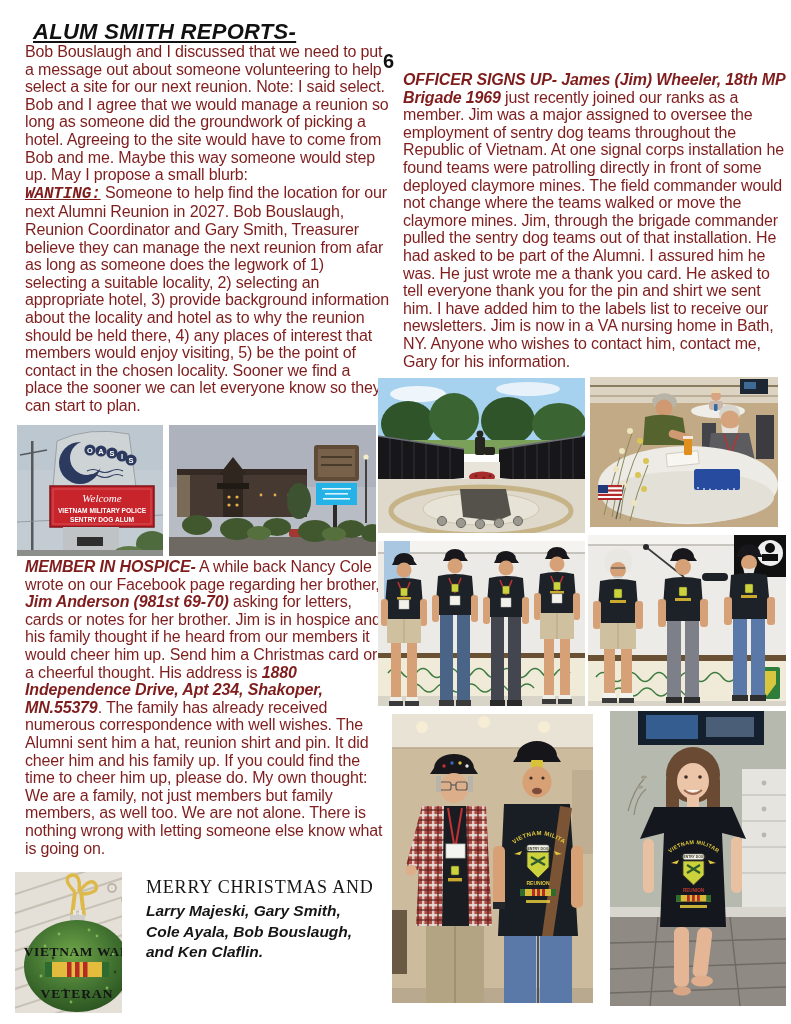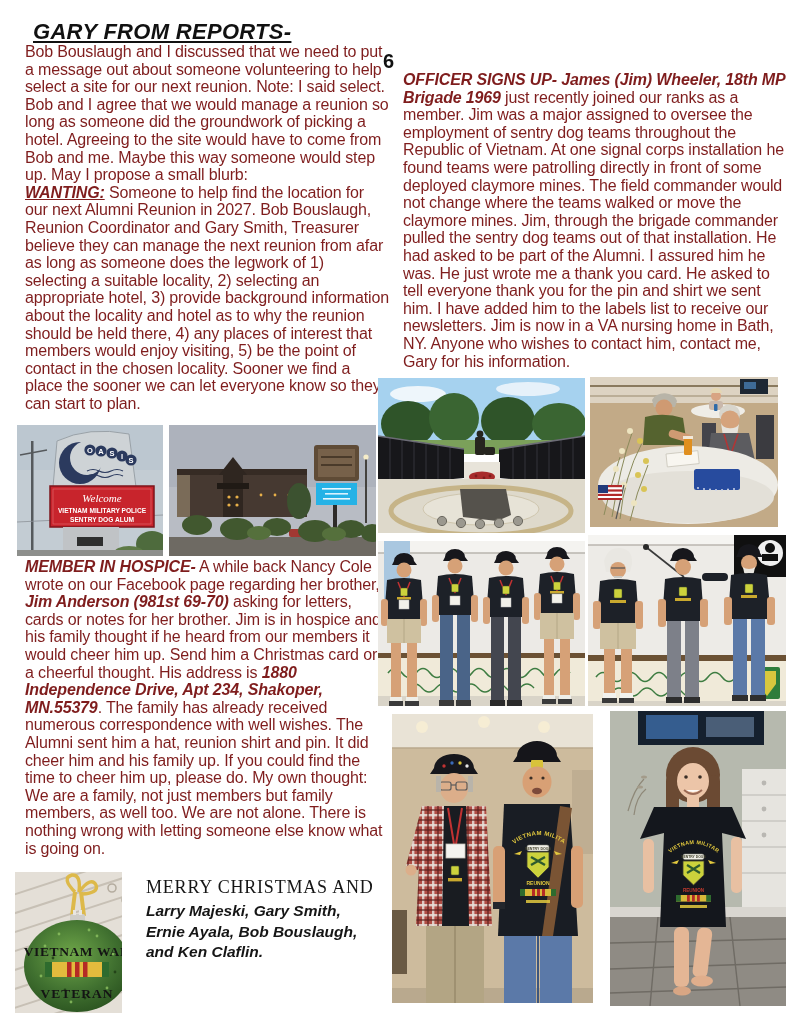--- a/index.html
+++ b/index.html
@@ -5,21 +5,21 @@
   * { margin:0; padding:0; box-sizing:border-box; }
   html,body { background:#888; }
   .page {
     position:relative; width:791px; height:1024px; margin:0 auto;
     background:#ffffff; overflow:hidden;
     font-family:"Liberation Sans","DejaVu Sans",sans-serif; color:#1b1b1b;
   }
   .abs { position:absolute; }
   .body-text { font-size:16px; line-height:17.6px; letter-spacing:-0.15px; color:#7f1d1d; }
   .bi { font-weight:bold; font-style:italic; }
-  .bu { text-decoration:underline; }
+  .bu { text-decoration:underline;font-family:Liberation Mono, monospace; }
   .title {
     font-size:22px; font-weight:bold; font-style:italic;
     text-decoration:underline; letter-spacing:0.3px; color:#111;
     font-family:"Liberation Sans",sans-serif;
   }
   .pagenum { font-size:20px; font-weight:bold; color:#111; }
   .greet-head {
     font-family:"Liberation Serif","DejaVu Serif",serif; font-weight:normal;
     font-size:18px; line-height:23px; letter-spacing:0.8px; color:#161616;
   }
@@ -29,37 +29,37 @@
   }
   .photo { position:absolute; overflow:hidden; }
   .photo svg { display:block; }
   p { margin:0; }
 </style>
 </head>
 <body>
 
 <div class="page">
 
-  <div class="abs title" style="left:33px; top:19px;">GARY FROM REPORTS-</div>
+  <div class="abs title" style="left:33px; top:19px;">ALUM SMITH REPORTS-</div>
 
   <div class="abs body-text" style="left:25px; top:43px; width:364px;">
     <p><span>Bob Bouslaugh and I discussed that we need to put a message out about someone volunteering to help select a site for our next reunion. Note: I said select. Bob and I agree that we would manage a reunion so long as someone did the groundwork of picking a hotel. Agreeing to the site would have to come from Bob and me. Maybe this way someone would step up. May I propose a small blurb:</span></p>
     <p><span class="bi bu">WANTING:</span><span> Someone to help find the location for our next Alumni Reunion in 2027. Bob Bouslaugh, Reunion Coordinator and Gary Smith, Treasurer believe they can manage the next reunion from afar as long as someone does the legwork of  1) selecting a suitable locality, 2) selecting an appropriate hotel, 3) provide background information about the locality and hotel as to why the reunion should be held there, 4) any places of interest that members would enjoy visiting, 5) be the point of contact in the chosen locality. Sooner we find a place the sooner we can let everyone know so they can start to plan.</span></p>
   </div>
 
   <div class="abs body-text" style="left:25px; top:558px; width:363px;">
     <p>
       <span class="bi">MEMBER IN HOSPICE-</span><span> A while back Nancy Cole wrote on our Facebook page regarding her brother, </span><span class="bi">Jim Anderson (981st 69-70)</span><span> asking for letters, cards or notes for her brother. Jim is in hospice and his family thought if he heard from our members it would cheer him up. Send him a Christmas card or a cheerful thought. His address is </span><span class="bi">1880 Independence Drive, Apt 234, Shakoper, MN.55379</span><span>. The family has already received numerous correspondence with well wishes. The Alumni sent him a hat, reunion shirt and pin. It did cheer him and his family up. If you could find the time to cheer him up, please do. My own thought: We are a family, not just members but family members, as well too. We are not alone. There is nothing wrong with letting someone else know what is going on.</span>
     </p>
   </div>
 
   <div class="abs" style="left:146px; top:876px; width:240px;">
     <div class="greet-head">MERRY CHRISTMAS AND</div>
     <div class="greet-names">Larry Majeski, Gary Smith,
-Ernie Ayala, Bob Bouslaugh,
+Cole Ayala, Bob Bouslaugh,
 and Ken Claflin.</div>
   </div>
 
   <div class="abs pagenum" style="left:383px; top:50px;">6</div>
 
   <div class="abs body-text" style="left:403px; top:59px; width:386px;margin-top:12px;">
     <p>
       <span class="bi">OFFICER SIGNS UP-</span><span class="bi"> James (Jim) Wheeler, 18th MP Brigade 1969</span><span> just recently joined our ranks as a member. Jim was a major assigned to oversee the employment of sentry dog teams throughout the Republic of Vietnam. At one signal corps installation he found teams were patrolling directly in front of some deployed claymore mines.  The field commander would not change where the teams walked or move the claymore mines. Jim, through the brigade commander pulled the sentry dog teams out of that installation. He had asked to be part of the Alumni. I assured him he was. He just wrote me a thank you card. He asked to tell everyone thank you for the pin and shirt we sent him. I have added him to the labels list to receive our newsletters. Jim is now in a VA nursing home in Bath, NY. Anyone who wishes to contact him, contact me, Gary for his information.</span>
     </p>
   </div>

